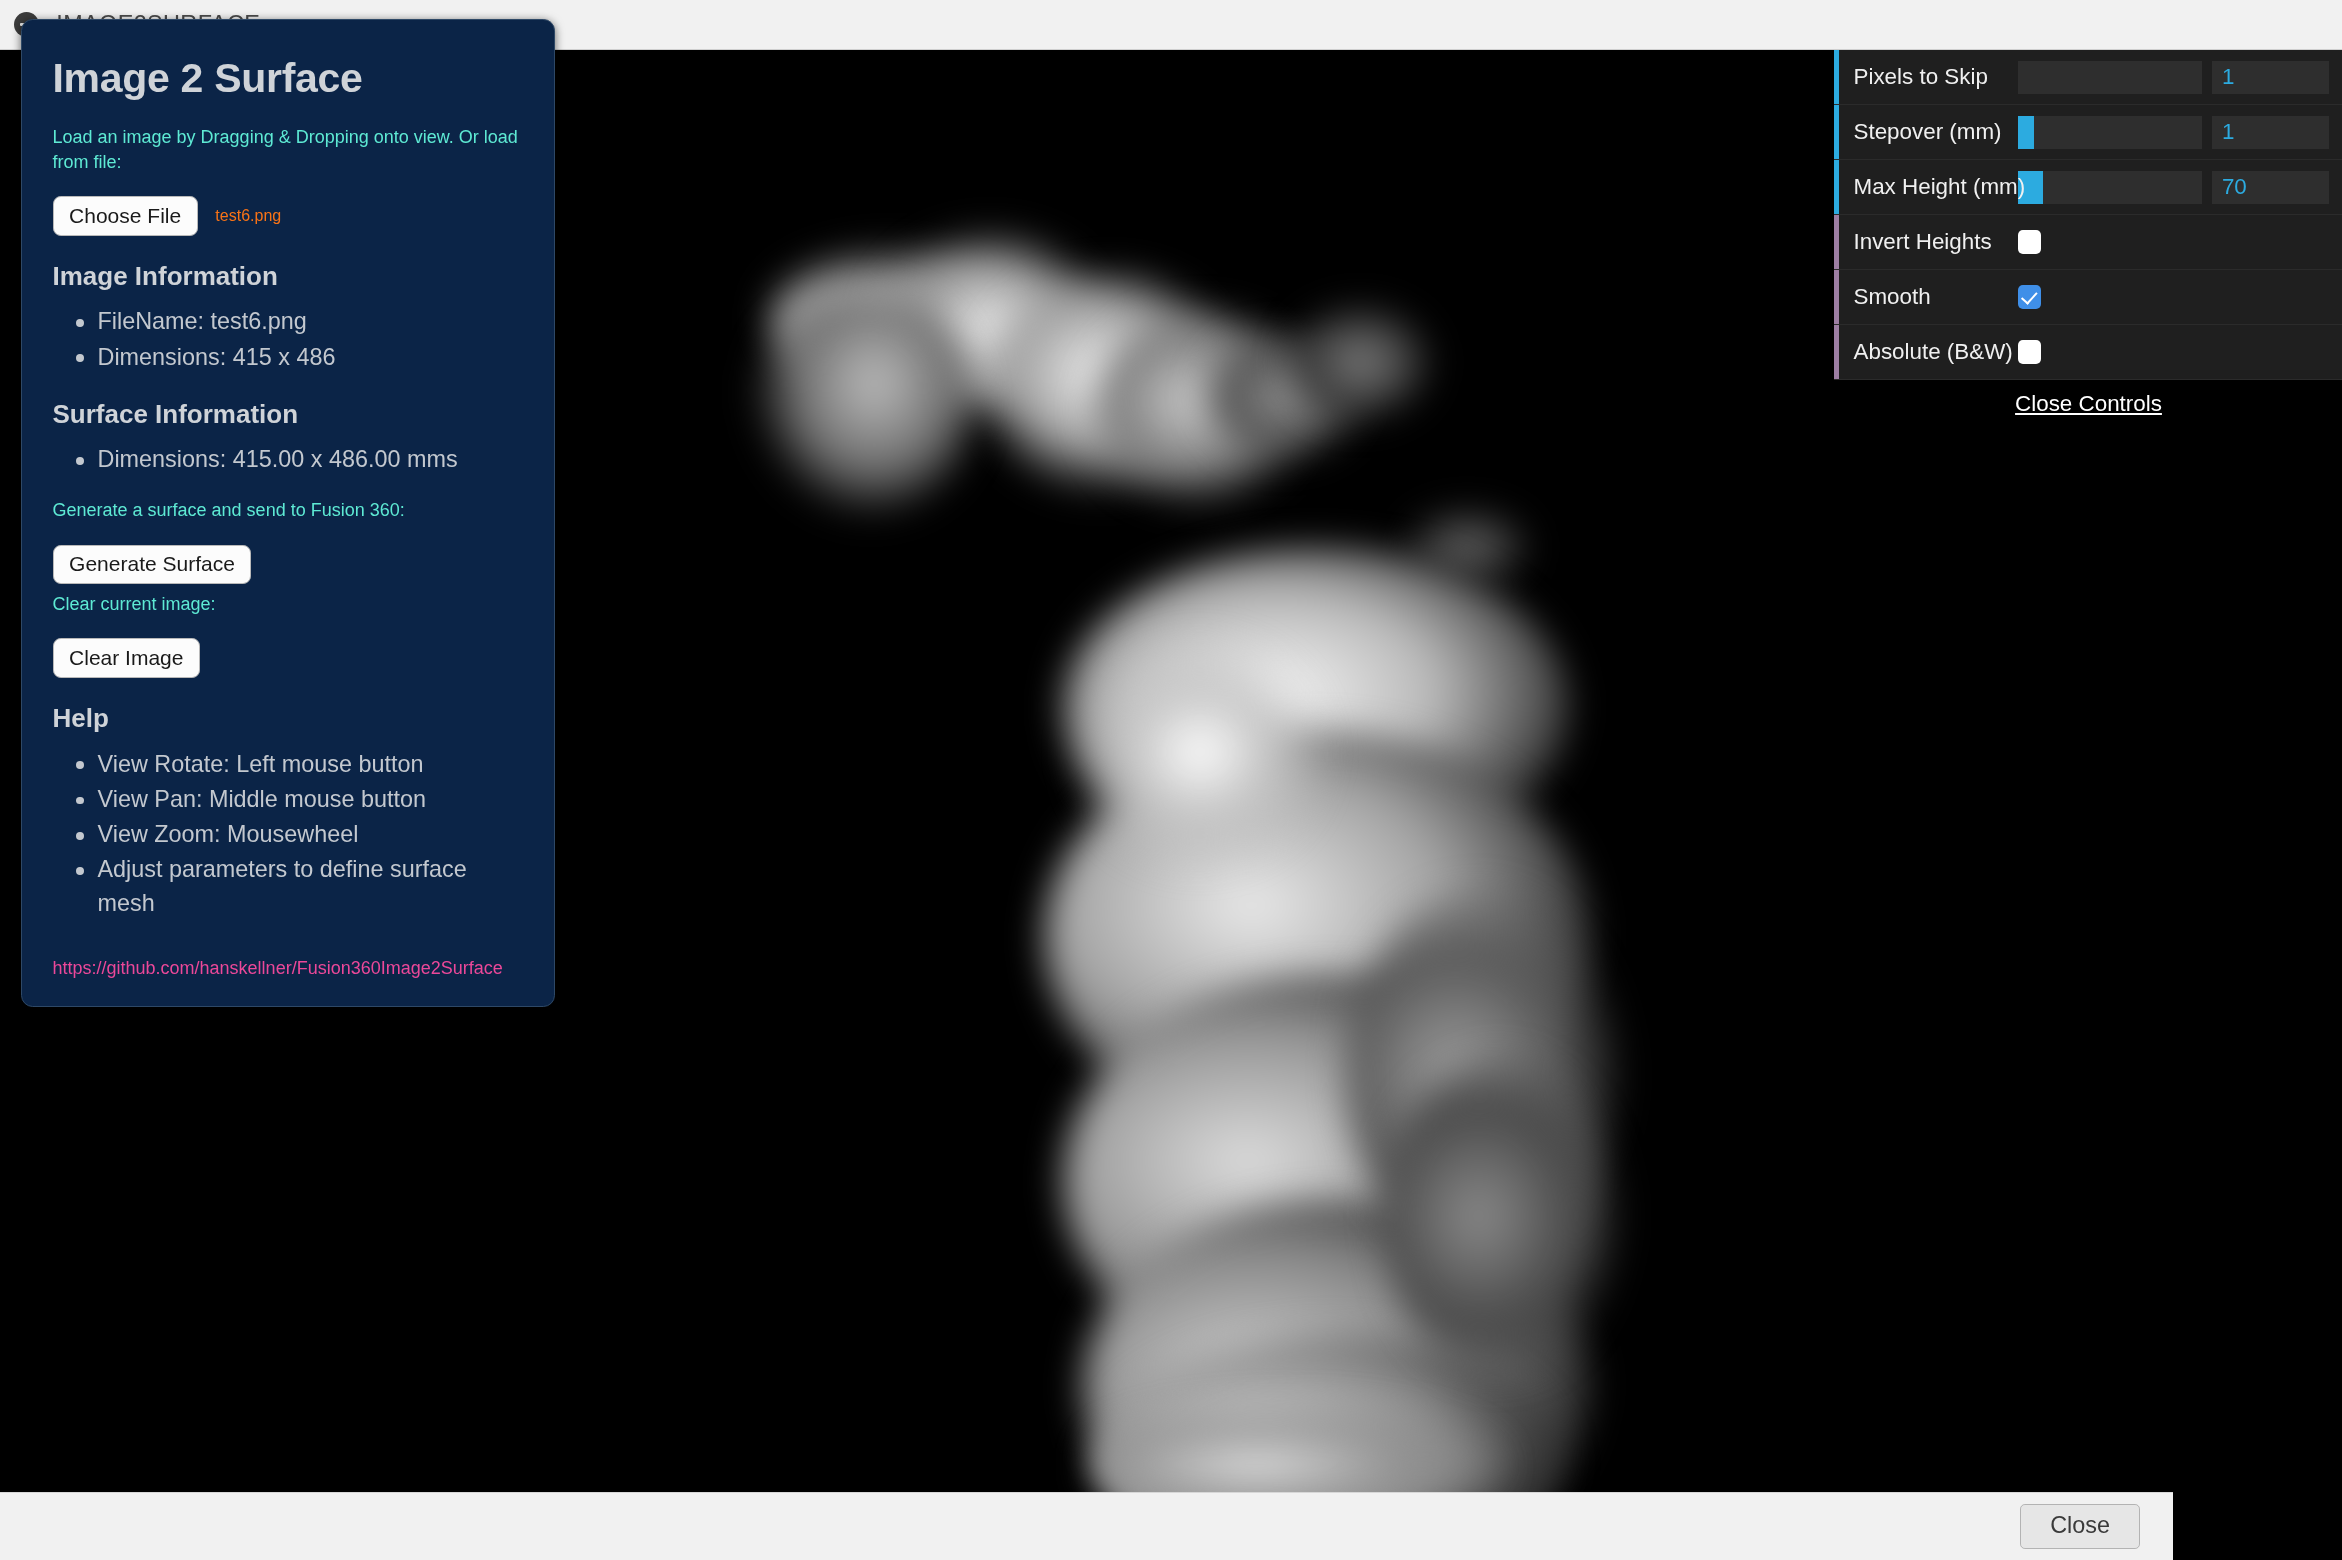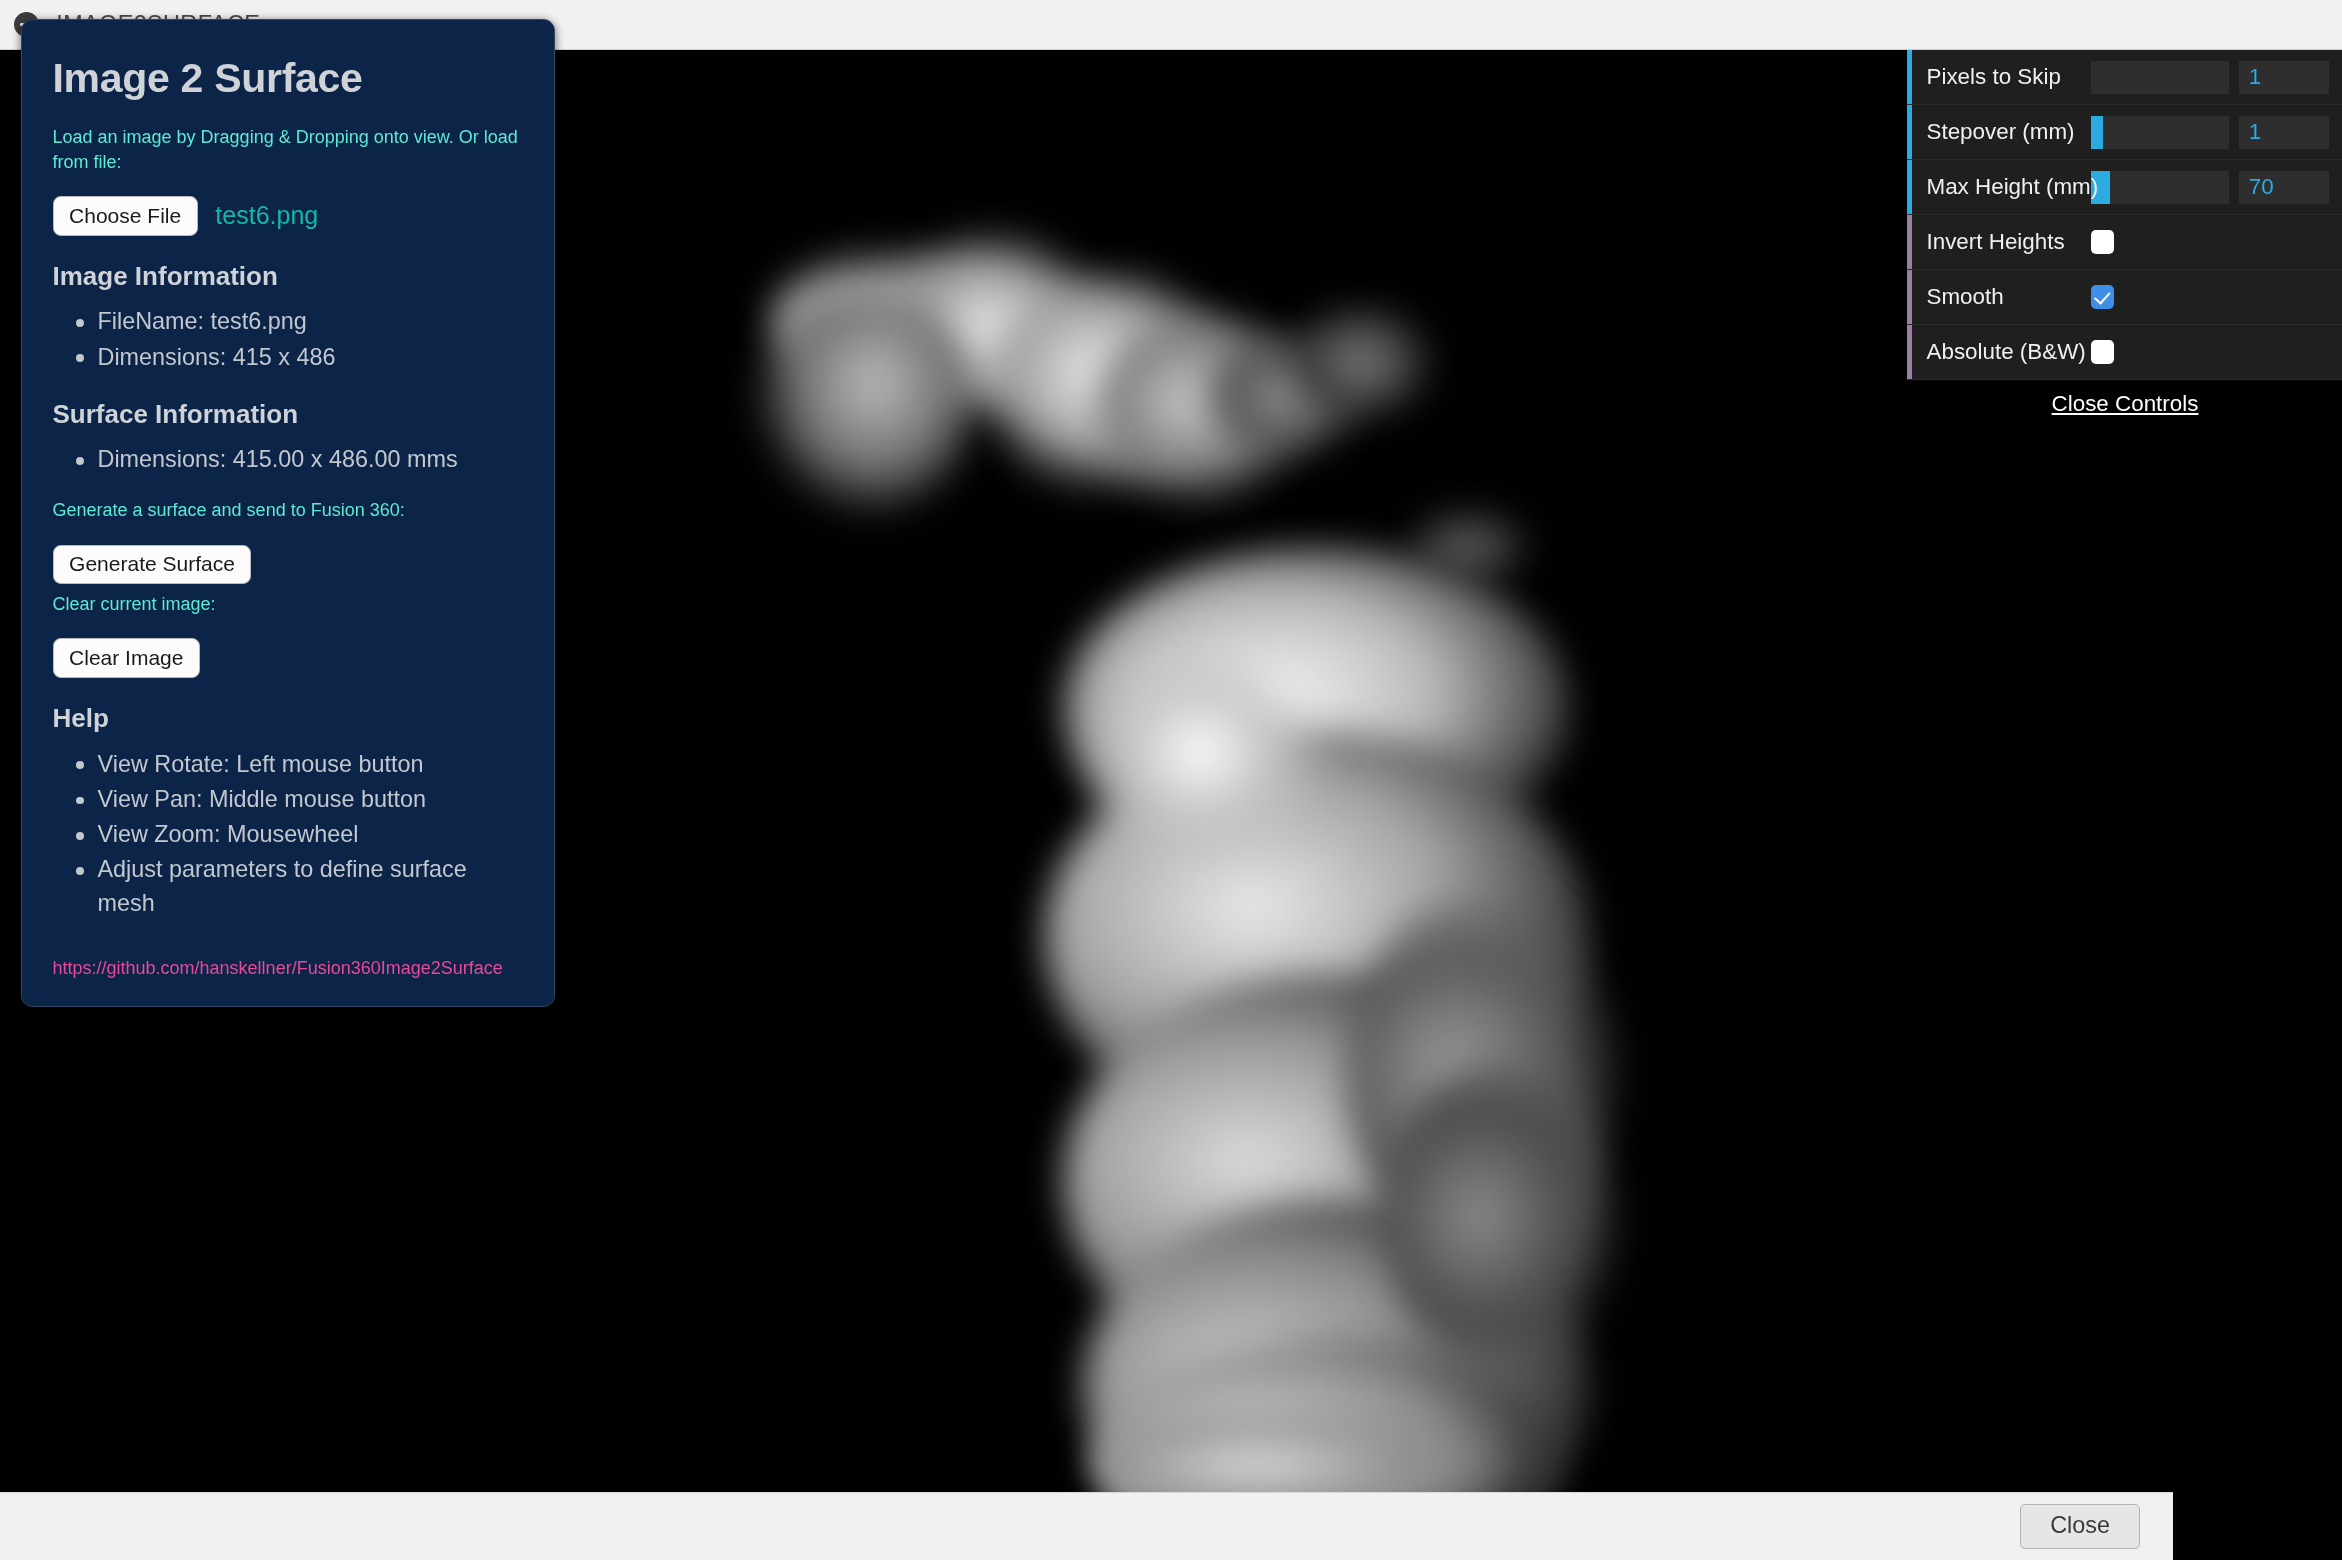--- a/index.html
+++ b/index.html
@@ -119,37 +119,37 @@
     background: #fcfcfc;
     color: #1a1a1a;
     border: 1px solid #b9b9b9;
     border-radius: 7.8px;
     font-size: 21px;
     font-family: "Liberation Sans", sans-serif;
     padding: 7.8px 15.6px 8.8px 15.6px;
     cursor: pointer;
     line-height: 1;
   }
-  .file-name { font-size: 25px; color: #14b8a6; }
+  .file-name { font-size: 16px; color: #f97316; }
 
   .ip-url {
     font-size: 18px;
     color: #ec4899;
     margin-top: 38px;
     word-break: break-all;
     text-decoration: none;
     display: block;
   }
 
   
   .gui {
     position: absolute;
     top: 50px;
     right: 0;
-    width: 436px;
+    width: 509px;
     background: #1a1a1a;
     font-family: "Liberation Sans", sans-serif;
     font-size: 22.4px;
     color: #ebebeb;
   }
   .gui-row {
     position: relative;
     display: flex;
     align-items: center;
     height: 55px;

